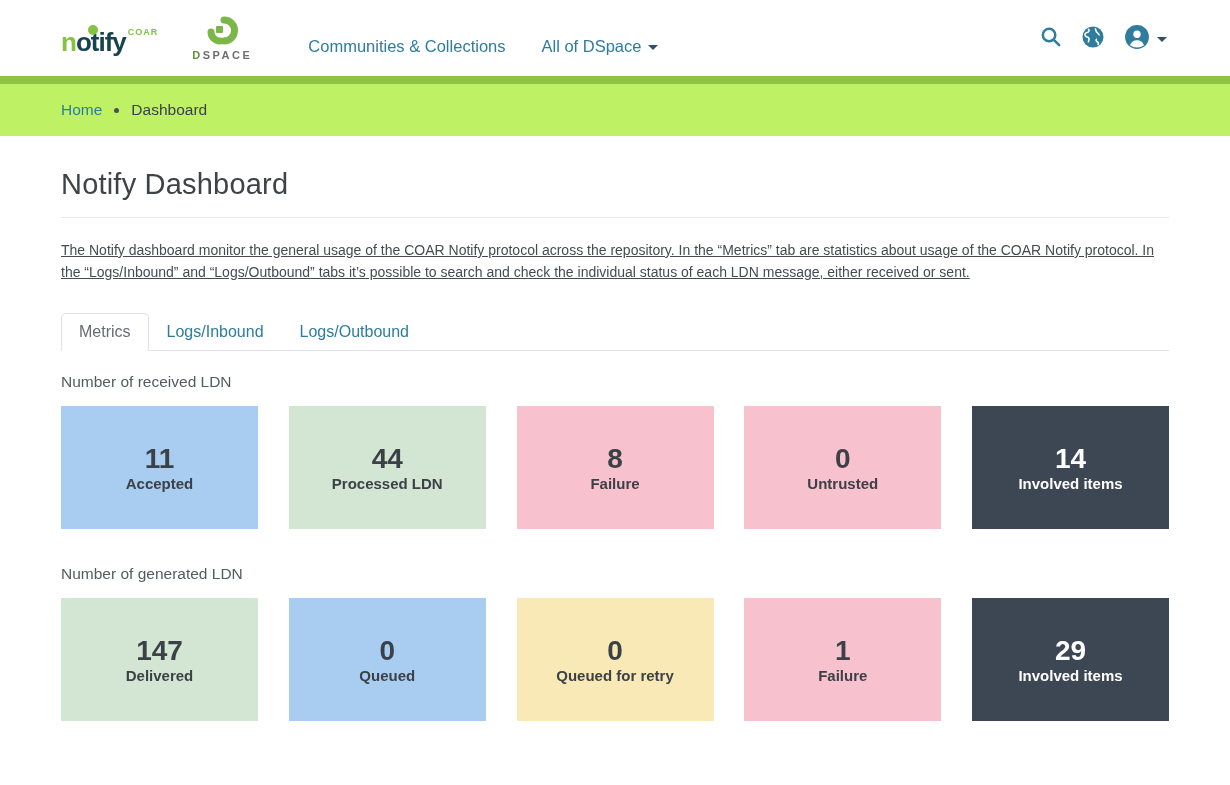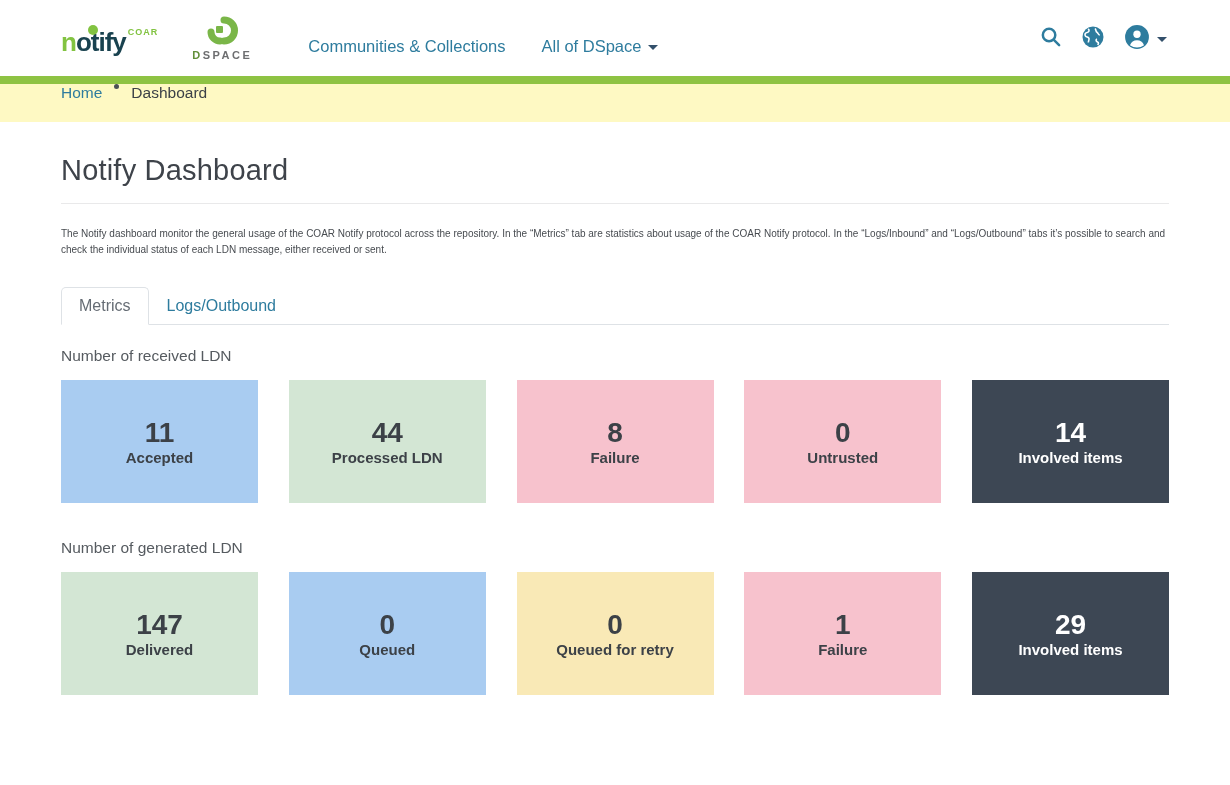--- a/index.html
+++ b/index.html
@@ -34,34 +34,34 @@
   .caret { width:0; height:0; border-left:5px solid transparent;
     border-right:5px solid transparent; border-top:5px solid #33506b;
     margin-left:7px; margin-top:2px; }
 
   .nav-icons { margin-left:auto; display:flex; align-items:center; gap:15px; }
   .icon-btn { background:none; border:none; cursor:pointer; display:flex;
     align-items:center; padding:2px; }
 
   
   .green-bar { height:8px; background:#8ec343; }
-  .breadcrumb-bar { height:38px; background:#fef9c3; display:flex;
-    align-items:flex-start; padding:0 61px; font-size:15.5px; }
+  .breadcrumb-bar { height:52px; background:#bef264; display:flex;
+    align-items:center; padding:0 61px; font-size:15.5px; }
   .crumb-link { color:#2e7c9e; text-decoration:none; cursor:pointer; }
   .crumb-sep { width:5px; height:5px; border-radius:50%; background:#4b5157;
     margin:0 12px; }
   .crumb-current { color:#3c4147; }
 
   
   .container { padding:0 61px; }
   .page-title { margin-top:32px; font-size:29px; font-weight:500;
     color:#3e434a; letter-spacing:0.2px; }
   .title-rule { border:none; border-top:1px solid #e9e9ea; margin-top:16px; }
-  .page-desc { margin-top:22px; font-size:10px; line-height:1.55;
-    color:#474b50; }
+  .page-desc { margin-top:22px; font-size:14px; line-height:1.55;
+    color:#474b50;text-decoration:underline; }
 
   
   .tabs { display:flex; margin-top:30px; border-bottom:1px solid #dee2e6; }
   .tab { font-size:16px; padding:9px 17px; cursor:pointer;
     text-decoration:none; margin-bottom:-1px; }
   .tab.active { color:#656c74; background:#fff; border:1px solid #dee2e6;
     border-bottom:1px solid #fff; border-radius:5px 5px 0 0; }
   .tab.inactive { color:#2e7c9e; border:1px solid transparent; }
 
   
@@ -150,20 +150,21 @@
   <span class="crumb-current">Dashboard</span>
 </div>
 
 <main class="container">
   <h1 class="page-title">Notify Dashboard</h1>
   <hr class="title-rule">
   <p class="page-desc">The Notify dashboard monitor the general usage of the COAR Notify protocol across the repository. In the “Metrics” tab are statistics about usage of the COAR Notify protocol. In the “Logs/Inbound” and “Logs/Outbound” tabs it’s possible to search and check the individual status of each LDN message, either received or sent.</p>
 
   <div class="tabs">
     <a class="tab active">Metrics</a>
+    <a class="tab inactive">Logs/Inbound</a>
     <a class="tab inactive">Logs/Outbound</a>
   </div>
 
   <div>
       <section class="section">
         <h2 class="section-heading">Number of received LDN</h2>
         <div class="cards-row">
           <div class="metric-card" style="background: rgb(169, 204, 241); color: rgb(60, 65, 71);">
             <div class="metric-value">11</div>
             <div class="metric-label">Accepted</div>

